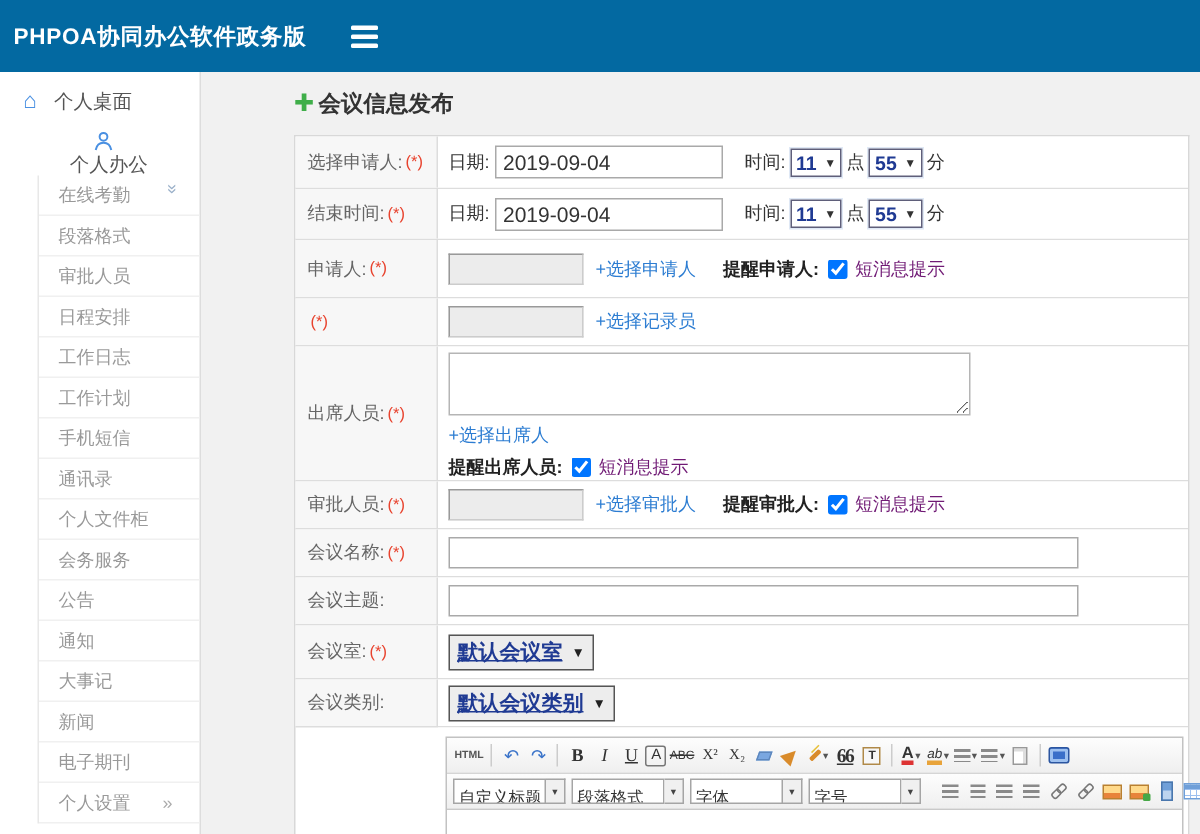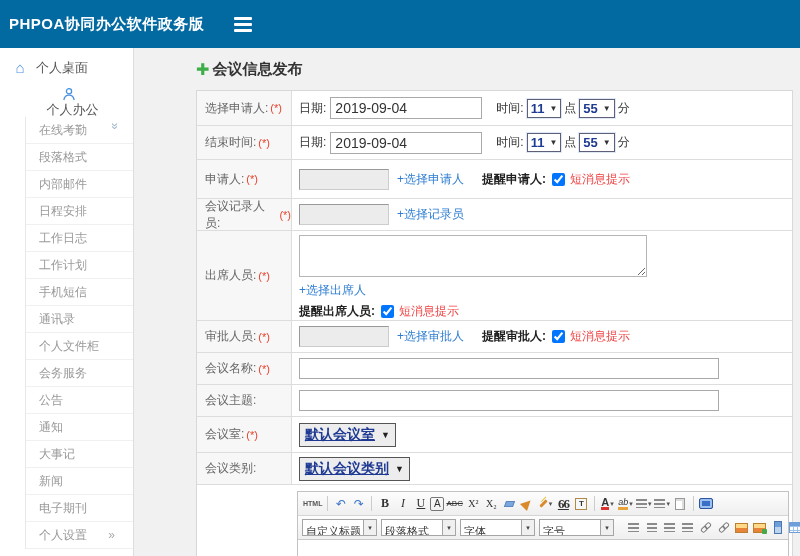--- a/index.html
+++ b/index.html
@@ -51,21 +51,21 @@
   .dateinput { width:152px; height:22px; border:1px solid #a9a9a9; font-size:14px; padding:0 4px;
     color:#333; margin:0 14px 0 4px; font-family:"Liberation Sans",sans-serif; }
   .tsel { display:inline-flex; align-items:center; border:1px solid #5f5f7a; background:#fff;
     color:#1f3a93; font-weight:bold; font-size:13px; padding:1px 3px; margin:0 3px; cursor:pointer;
     box-shadow:0 0 0 1px #dfe8f5; }
   .tsel .arr { font-size:8px; color:#333; margin-left:5px; }
   .grayinput { width:90px; height:21px; background:#ececec; border:1px solid #999;
     border-right-color:#ccc; border-bottom-color:#ccc; margin-right:8px; }
   a.flink { color:#2d7dd2; text-decoration:none; font-size:12px; cursor:pointer; }
   .remind { font-weight:bold; color:#222; margin-left:18px; }
-  .sms { color:#ef4444; margin-left:2px; }
+  .sms { color:#701a75; margin-left:2px; }
   input[type=checkbox]{ width:13px; height:13px; margin:0 3px 0 6px; }
   .attcell { flex-direction:column; align-items:flex-start; justify-content:center; padding-top:4px; }
   .attcell textarea { width:348px; height:48px; border:1px solid #b5b5b5; resize:both;
     font-family:"Liberation Sans",sans-serif; }
   .attcell .line2 { margin-top:5px; }
   .attcell .line3 { margin-top:4px; display:flex; align-items:center; }
   .wideinput { width:420px; height:21px; border:1px solid #a9a9a9; padding:0 4px; font-size:13px; }
   .bsel { display:inline-flex; align-items:center; border:1px solid #555; background:#ededed;
     padding:2px 5px; cursor:pointer; }
   .bsel .txt { color:#1f3a93; font-weight:bold; font-size:14px; text-decoration:underline; }
@@ -156,21 +156,21 @@
       <span class="chev chev-down">»</span>
     </div>
     <div class="sub-list">
       <div class="sub-item">
           <span>在线考勤</span>
         </div>
       <div class="sub-item">
           <span>段落格式</span>
         </div>
       <div class="sub-item">
-          <span>内部邮件</span>
+          <span>审批人员</span>
         </div>
       <div class="sub-item">
           <span>日程安排</span>
         </div>
       <div class="sub-item">
           <span>工作日志</span>
         </div>
       <div class="sub-item">
           <span>工作计划</span>
         </div>
@@ -279,21 +279,20 @@
           <input class="grayinput" type="text" readonly="" style="">
           <a class="flink">+选择申请人</a>
           <span class="remind">提醒申请人:</span>
           <input type="checkbox" checked="" style="">
           <span class="sms">短消息提示</span>
         </div>
       </div>
 
       <div class="frow h32">
         <div class="flabel">
-            <span>会议记录人员:</span>
             <span class="req">(*)</span>
           </div>
         <div class="fvalue">
           <input class="grayinput" type="text" readonly="" style="">
           <a class="flink">+选择记录员</a>
         </div>
       </div>
 
       <div class="frow h90">
         <div class="flabel">

